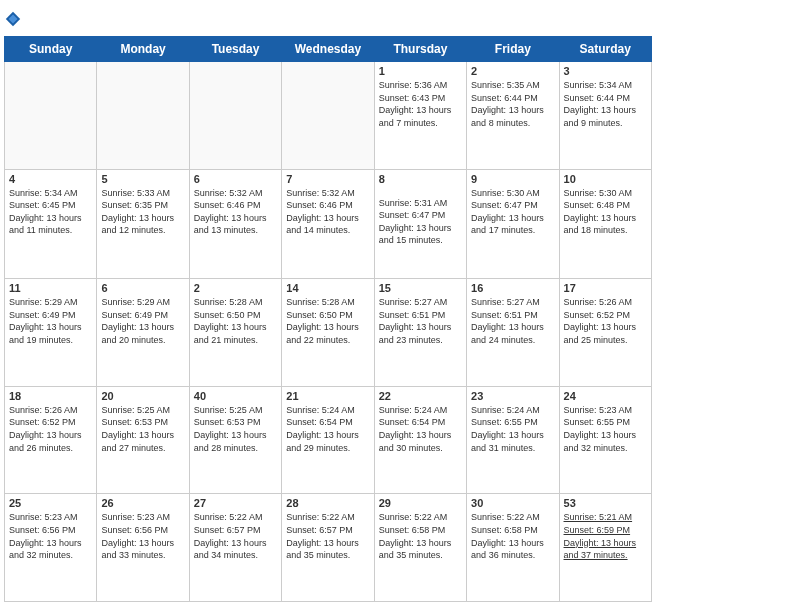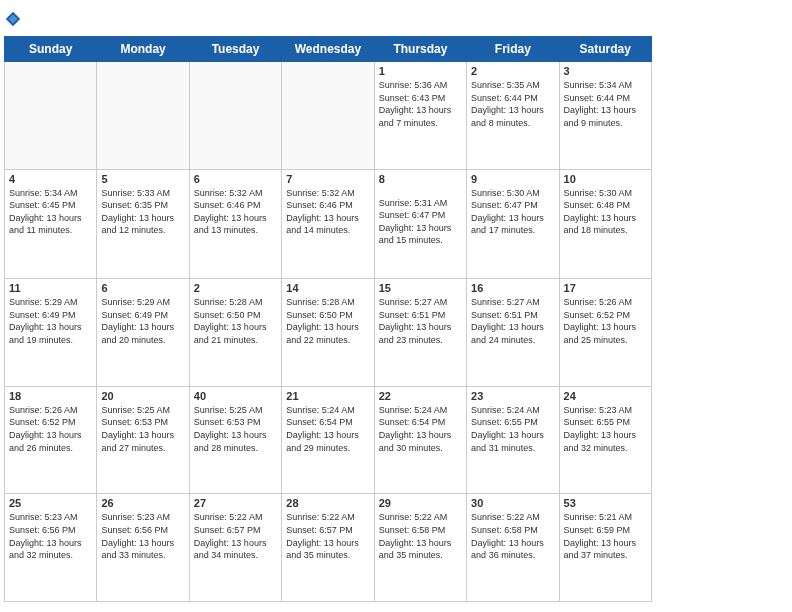--- a/index.html
+++ b/index.html
@@ -345,21 +345,21 @@
           </td>
           <td>
             <div class="day-number">30</div>
             <div class="cell-text" style="white-space: pre-line;">Sunrise: 5:22 AM
 Sunset: 6:58 PM
 Daylight: 13 hours
 and 36 minutes.</div>
           </td>
           <td>
             <div class="day-number">53</div>
-            <div class="cell-text" style="white-space: pre-line;">Sunrise: 5:21 AM
+            <div class="cell-text" style="white-space: pre-line; text-decoration: underline;">Sunrise: 5:21 AM
 Sunset: 6:59 PM
 Daylight: 13 hours
 and 37 minutes.</div>
           </td>
         </tr>
       </tbody>
   </table>
 </div>
 
 </body></html>

